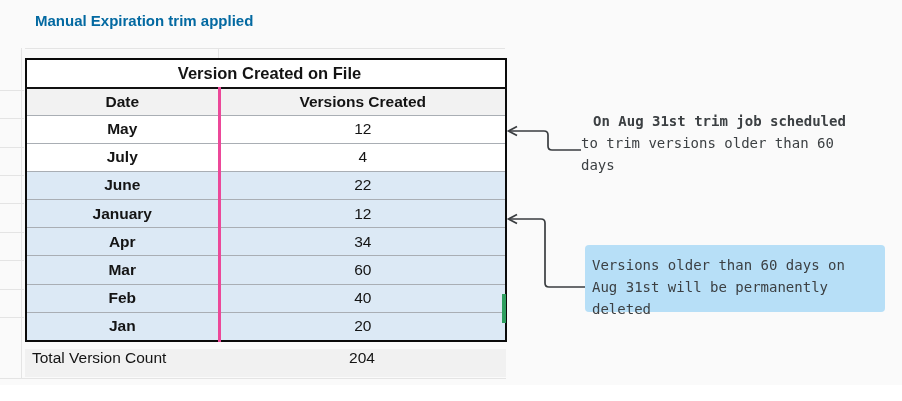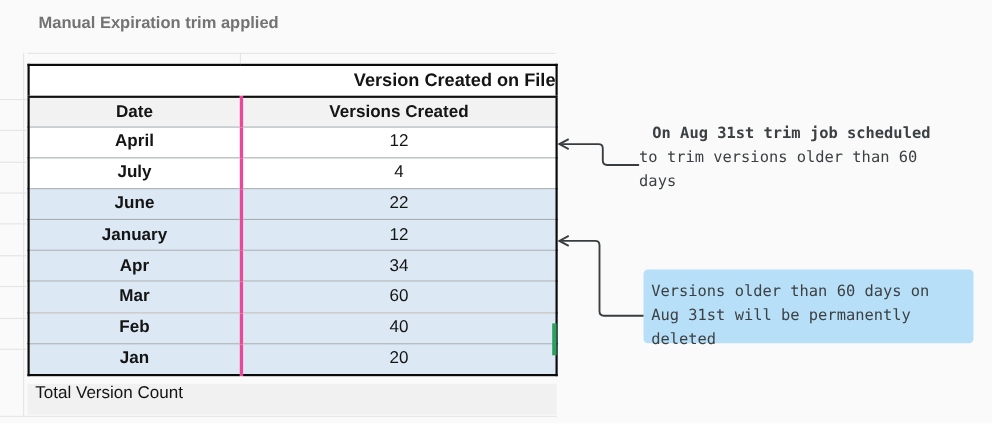--- a/index.html
+++ b/index.html
@@ -16,21 +16,21 @@
     position:relative;
     width:902px;height:401px;
     background:#fafafa;
     font-family:"Liberation Sans", sans-serif;
     overflow:hidden;
   }
   .abs{position:absolute;}
   
   .sheet-title{
     left:35px;top:12px;
-    font-size:15px;font-weight:bold;color:#737373;
+    font-size:15px;font-weight:bold;color:#0369a1;
   }
   
   .gl{background:#e4e4e4;}
   
   .tbl-wrap{left:25px;top:58px;}
   table{
     border-collapse:collapse;
     table-layout:fixed;
     width:480px;
     background:#ffffff;
@@ -40,21 +40,21 @@
     padding:0;
     font-size:15.5px;
     color:#141414;
     text-align:center;
     vertical-align:middle;
     overflow:hidden;
     white-space:nowrap;
   }
   tr.t-title td{
     height:29px;
-    text-align:right;
+    text-align:center;
     padding-left:7px;
     font-size:16.5px;
     font-weight:bold;
     background:#ffffff;
     border-bottom:2px solid #111111;
   }
   tr.t-head td{
     height:27px;
     background:var(--c-header_fill,#f2f2f2);
     font-weight:bold;
@@ -132,21 +132,21 @@
       </colgroup>
     <tbody>
         <tr class="t-title">
       <td colspan="2">Version Created on File</td>
     </tr>
     <tr class="t-head">
       <td>Date</td>
       <td class="c2">Versions Created</td>
     </tr>
     <tr class="t-row">
-      <td class="month">April</td>
+      <td class="month">May</td>
       <td class="c2">12</td>
     </tr>
     <tr class="t-row">
       <td class="month">July</td>
       <td class="c2">4</td>
     </tr>
     <tr class="t-row hl">
       <td class="month">June</td>
       <td class="c2">22</td>
     </tr>
@@ -169,20 +169,21 @@
     <tr class="t-row hl">
       <td class="month">Jan</td>
       <td class="c2">20</td>
     </tr>
   </tbody>
     </table>
 </div>
 
 <div class="abs total-row">
   <div class="t-label">Total Version Count</div>
+  <div class="t-value">204</div>
 </div>
 
 <div class="abs green-marker"></div>
 
 <div class="abs mono callout-scheduled">
   <div class="l1">On Aug 31st trim job scheduled</div>
   <div>to trim versions older than 60</div>
   <div>days</div>
 </div>
 

